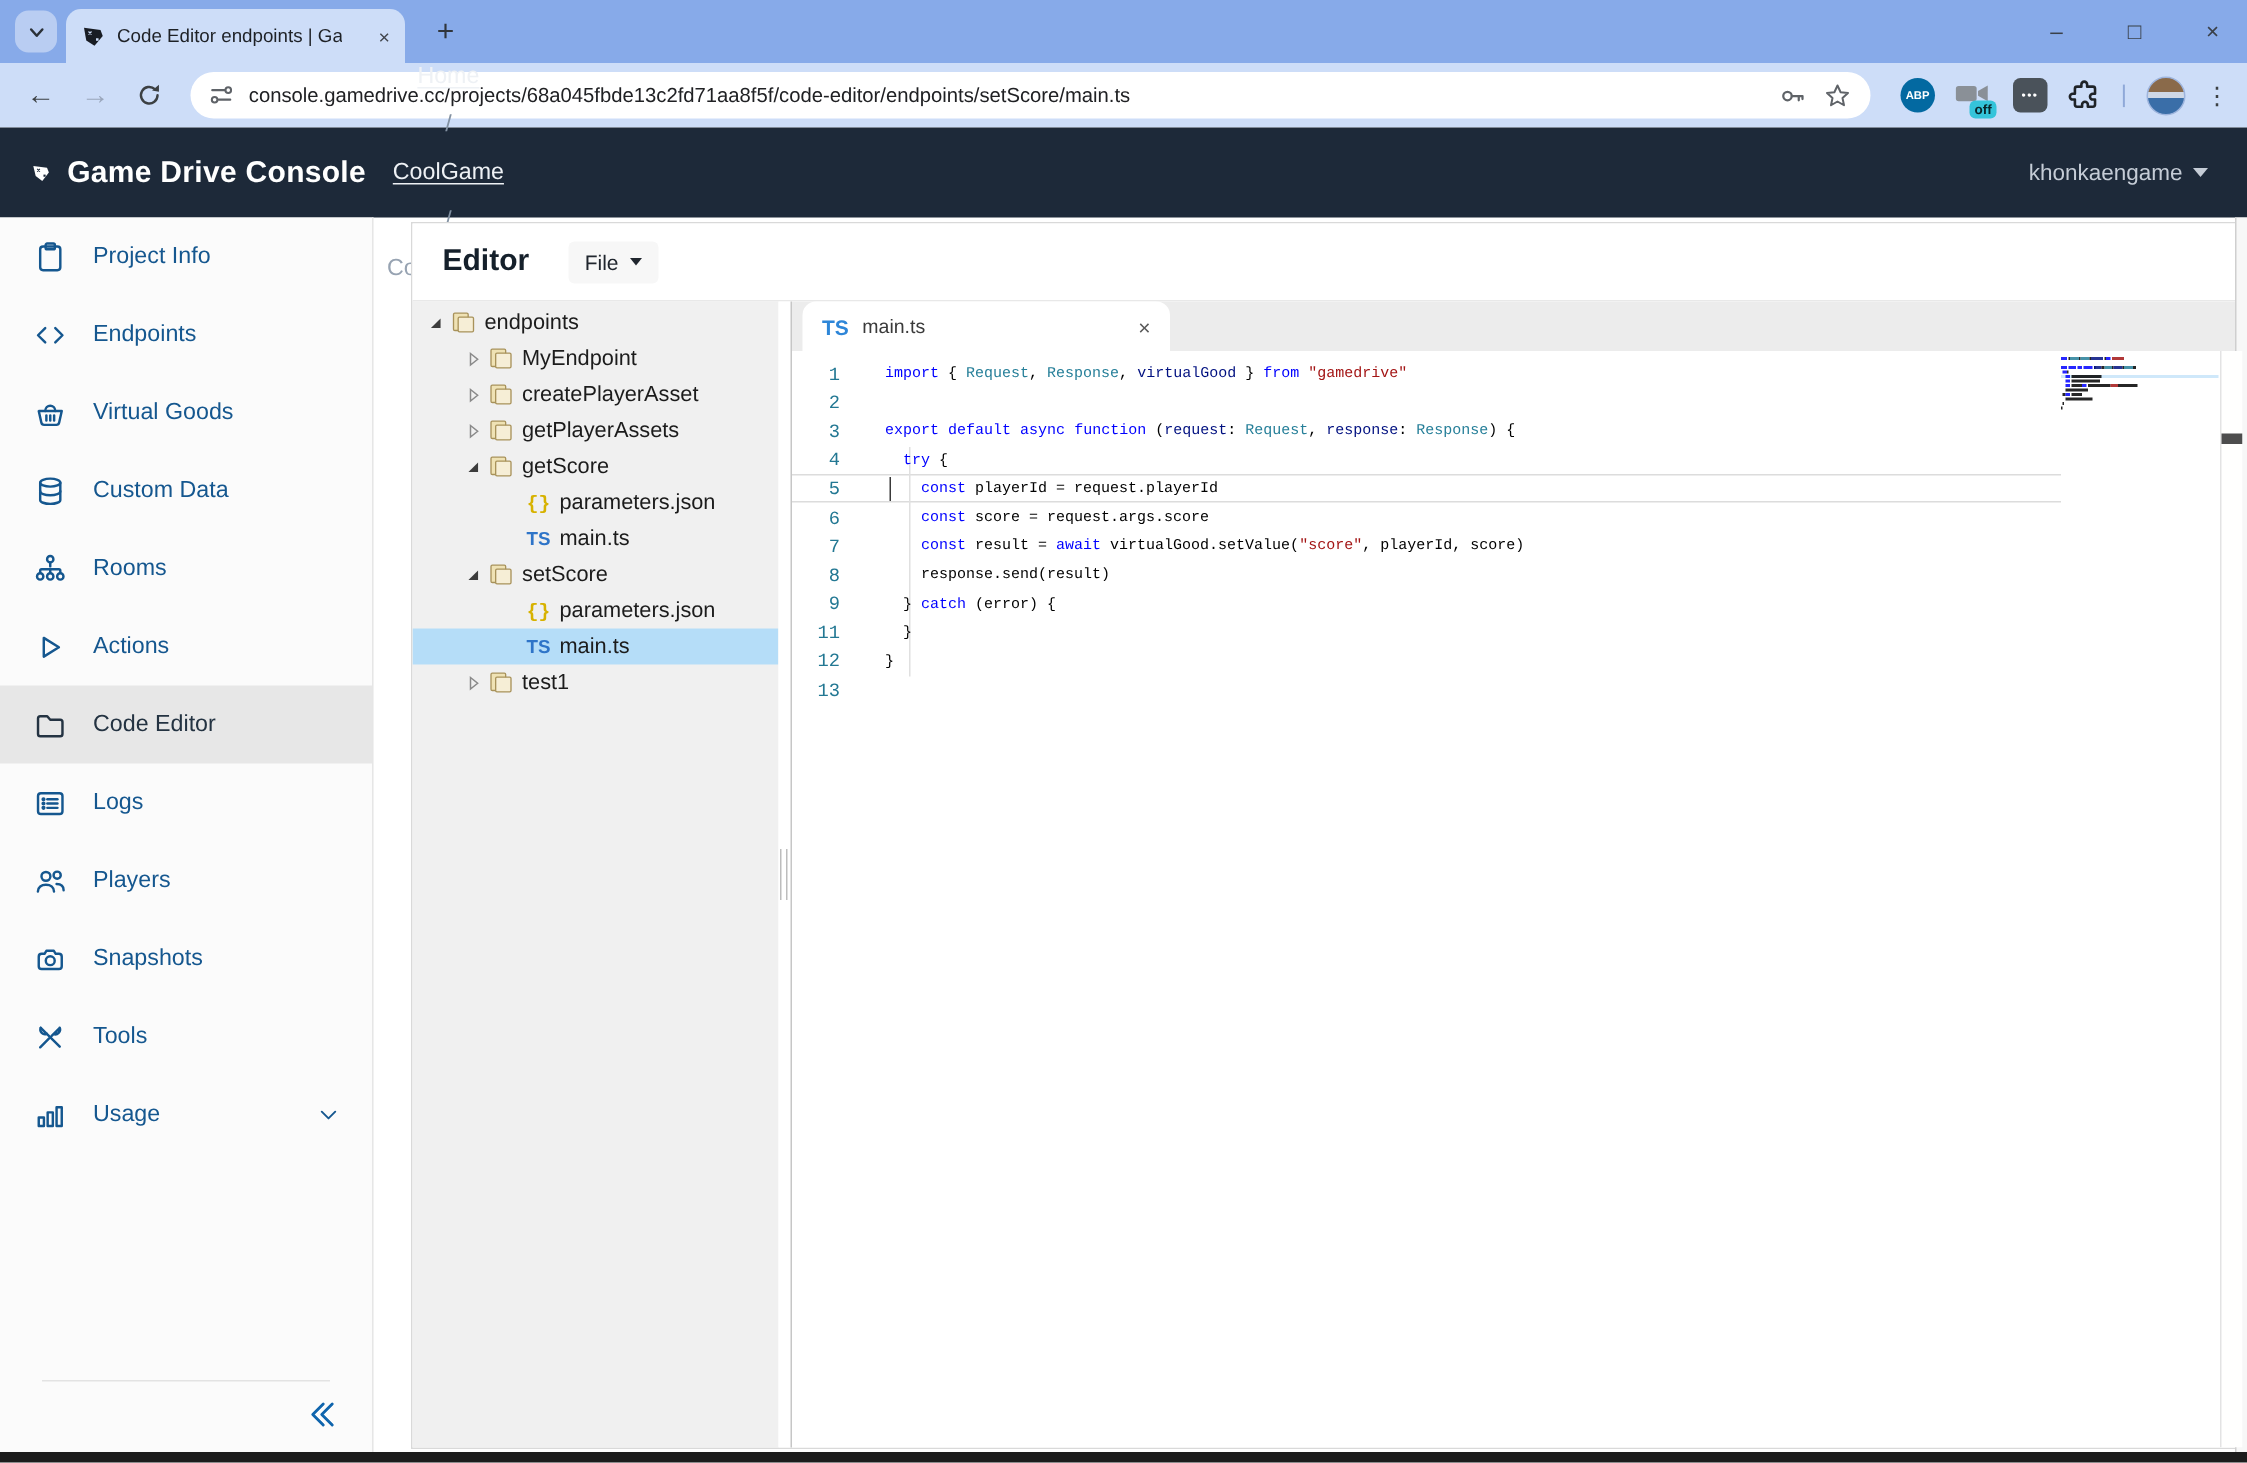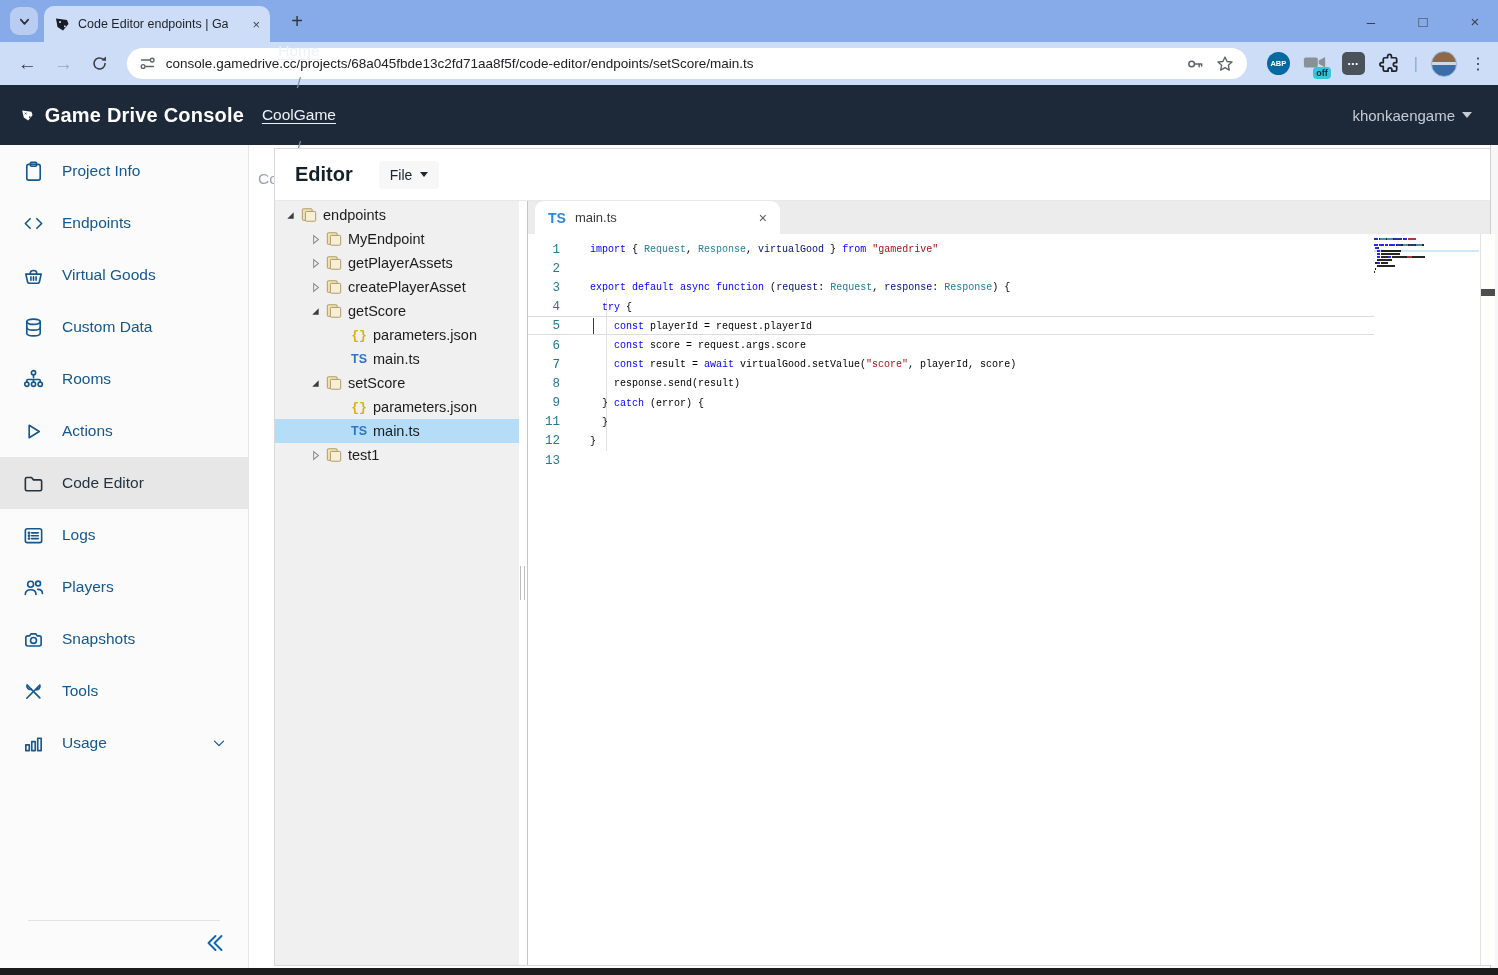--- a/index.html
+++ b/index.html
@@ -376,35 +376,35 @@
             <svg width="11" height="11" viewBox="0 0 12 12">
               <polygon points="4,1.8 9.2,6 4,10.2" fill="none" stroke="#8a8a8a" stroke-width="1.1"></polygon>
             </svg>
           </span>
           <span class="tw-icon">
             <svg width="18" height="16" viewBox="0 0 20 18">
               <rect x="2.5" y="2" width="11" height="13" rx="1" fill="#efe2b4" stroke="#a8925a"></rect>
               <rect x="6" y="5" width="11.5" height="11" rx="1" fill="#f6eed6" stroke="#a8925a"></rect>
             </svg>
           </span>
-          <span class="tw-label">getPlayerAssets</span>
+          <span class="tw-label">createPlayerAsset</span>
         </div>
         <div class="tree-row" style="padding-left: 33px;">
           <span class="tw-arrow">
             <svg width="11" height="11" viewBox="0 0 12 12">
               <polygon points="4,1.8 9.2,6 4,10.2" fill="none" stroke="#8a8a8a" stroke-width="1.1"></polygon>
             </svg>
           </span>
           <span class="tw-icon">
             <svg width="18" height="16" viewBox="0 0 20 18">
               <rect x="2.5" y="2" width="11" height="13" rx="1" fill="#efe2b4" stroke="#a8925a"></rect>
               <rect x="6" y="5" width="11.5" height="11" rx="1" fill="#f6eed6" stroke="#a8925a"></rect>
             </svg>
           </span>
-          <span class="tw-label">createPlayerAsset</span>
+          <span class="tw-label">getPlayerAssets</span>
         </div>
         <div class="tree-row" style="padding-left: 33px;">
           <span class="tw-arrow">
             <svg width="11" height="11" viewBox="0 0 12 12">
               <polygon points="9.5,2.5 9.5,9.5 2.5,9.5" fill="#3c3c3c"></polygon>
             </svg>
           </span>
           <span class="tw-icon">
             <svg width="18" height="16" viewBox="0 0 20 18">
               <rect x="2.5" y="2" width="11" height="13" rx="1" fill="#efe2b4" stroke="#a8925a"></rect>

